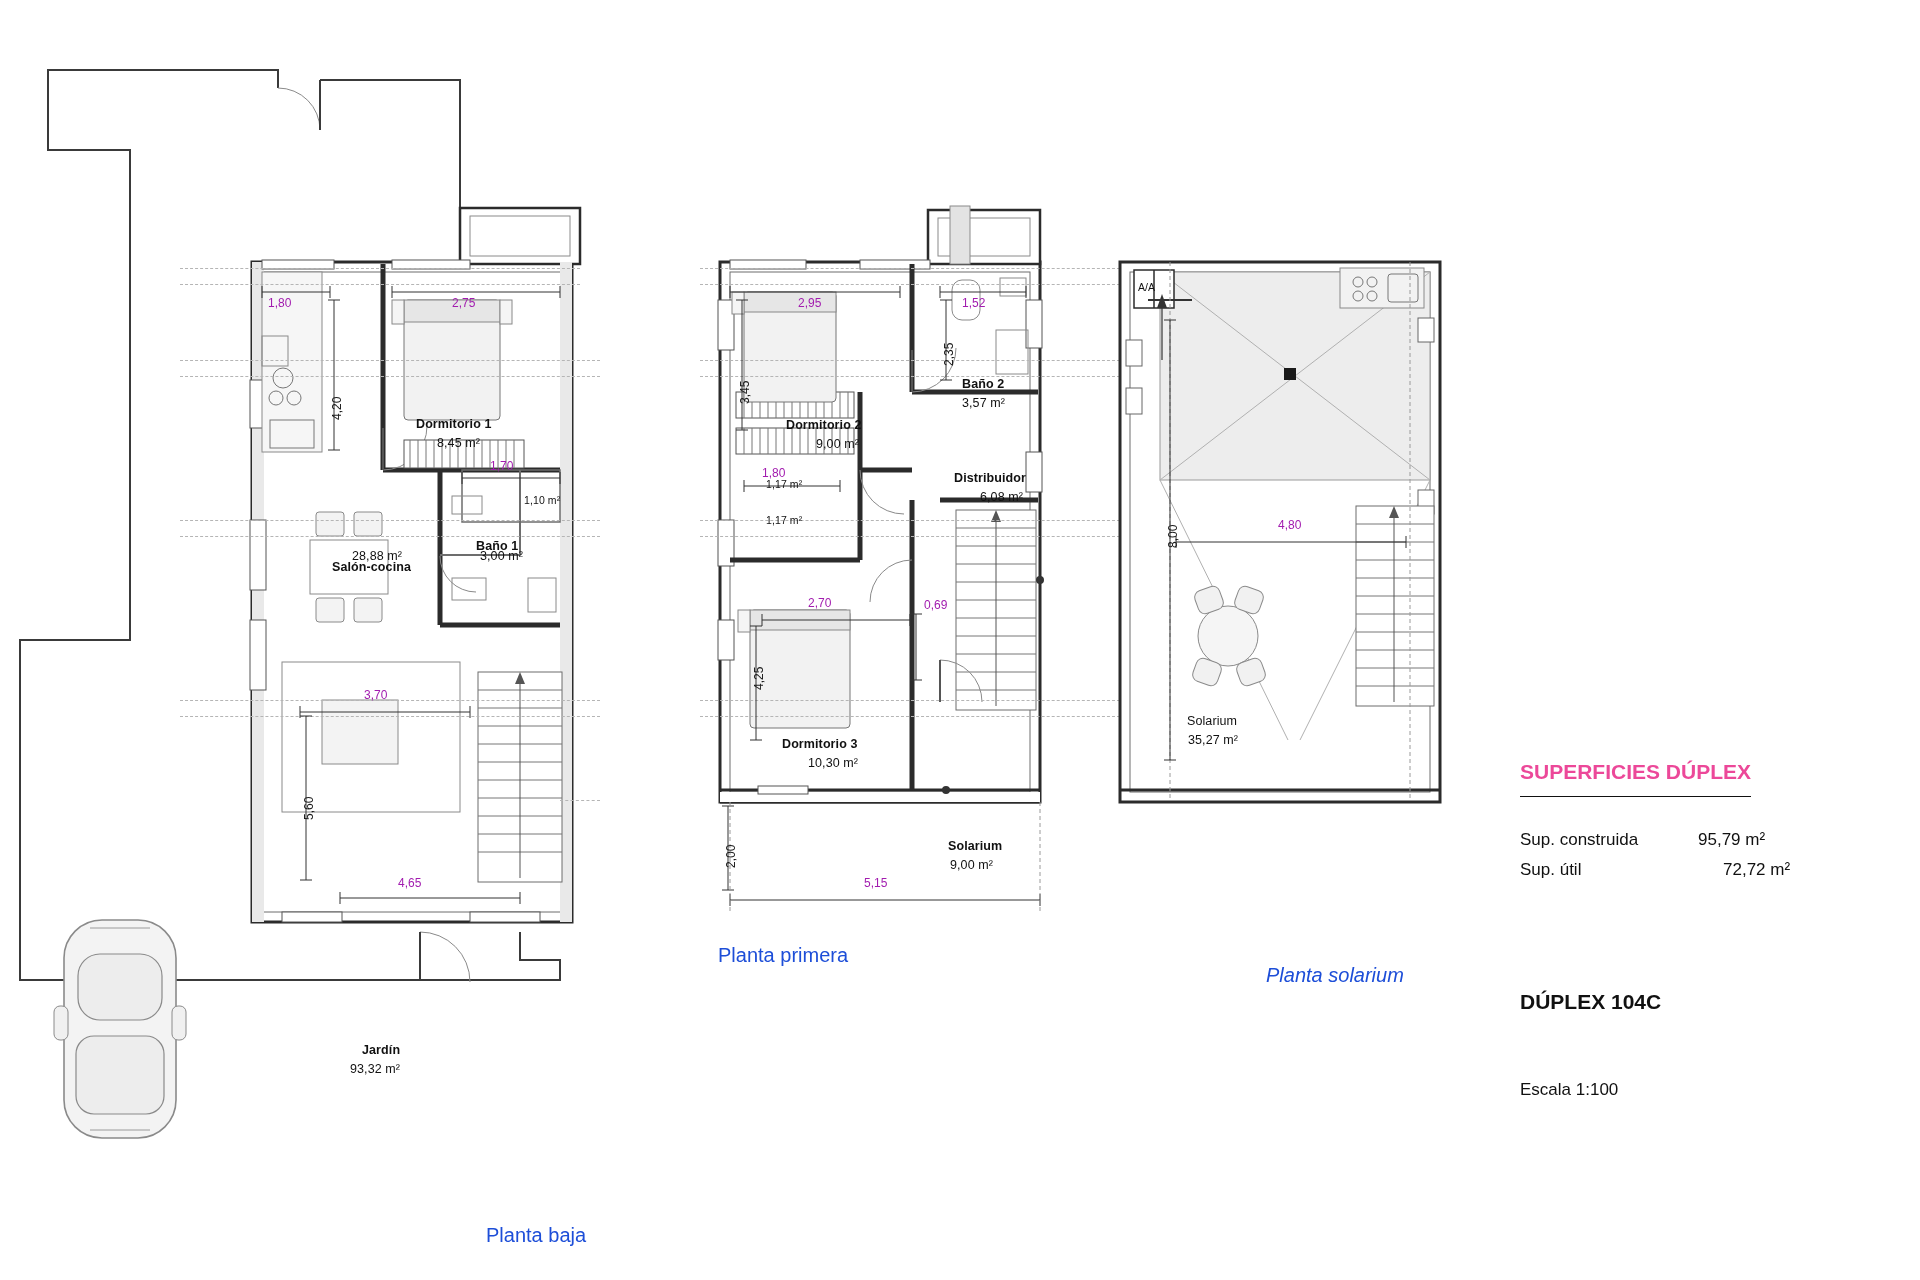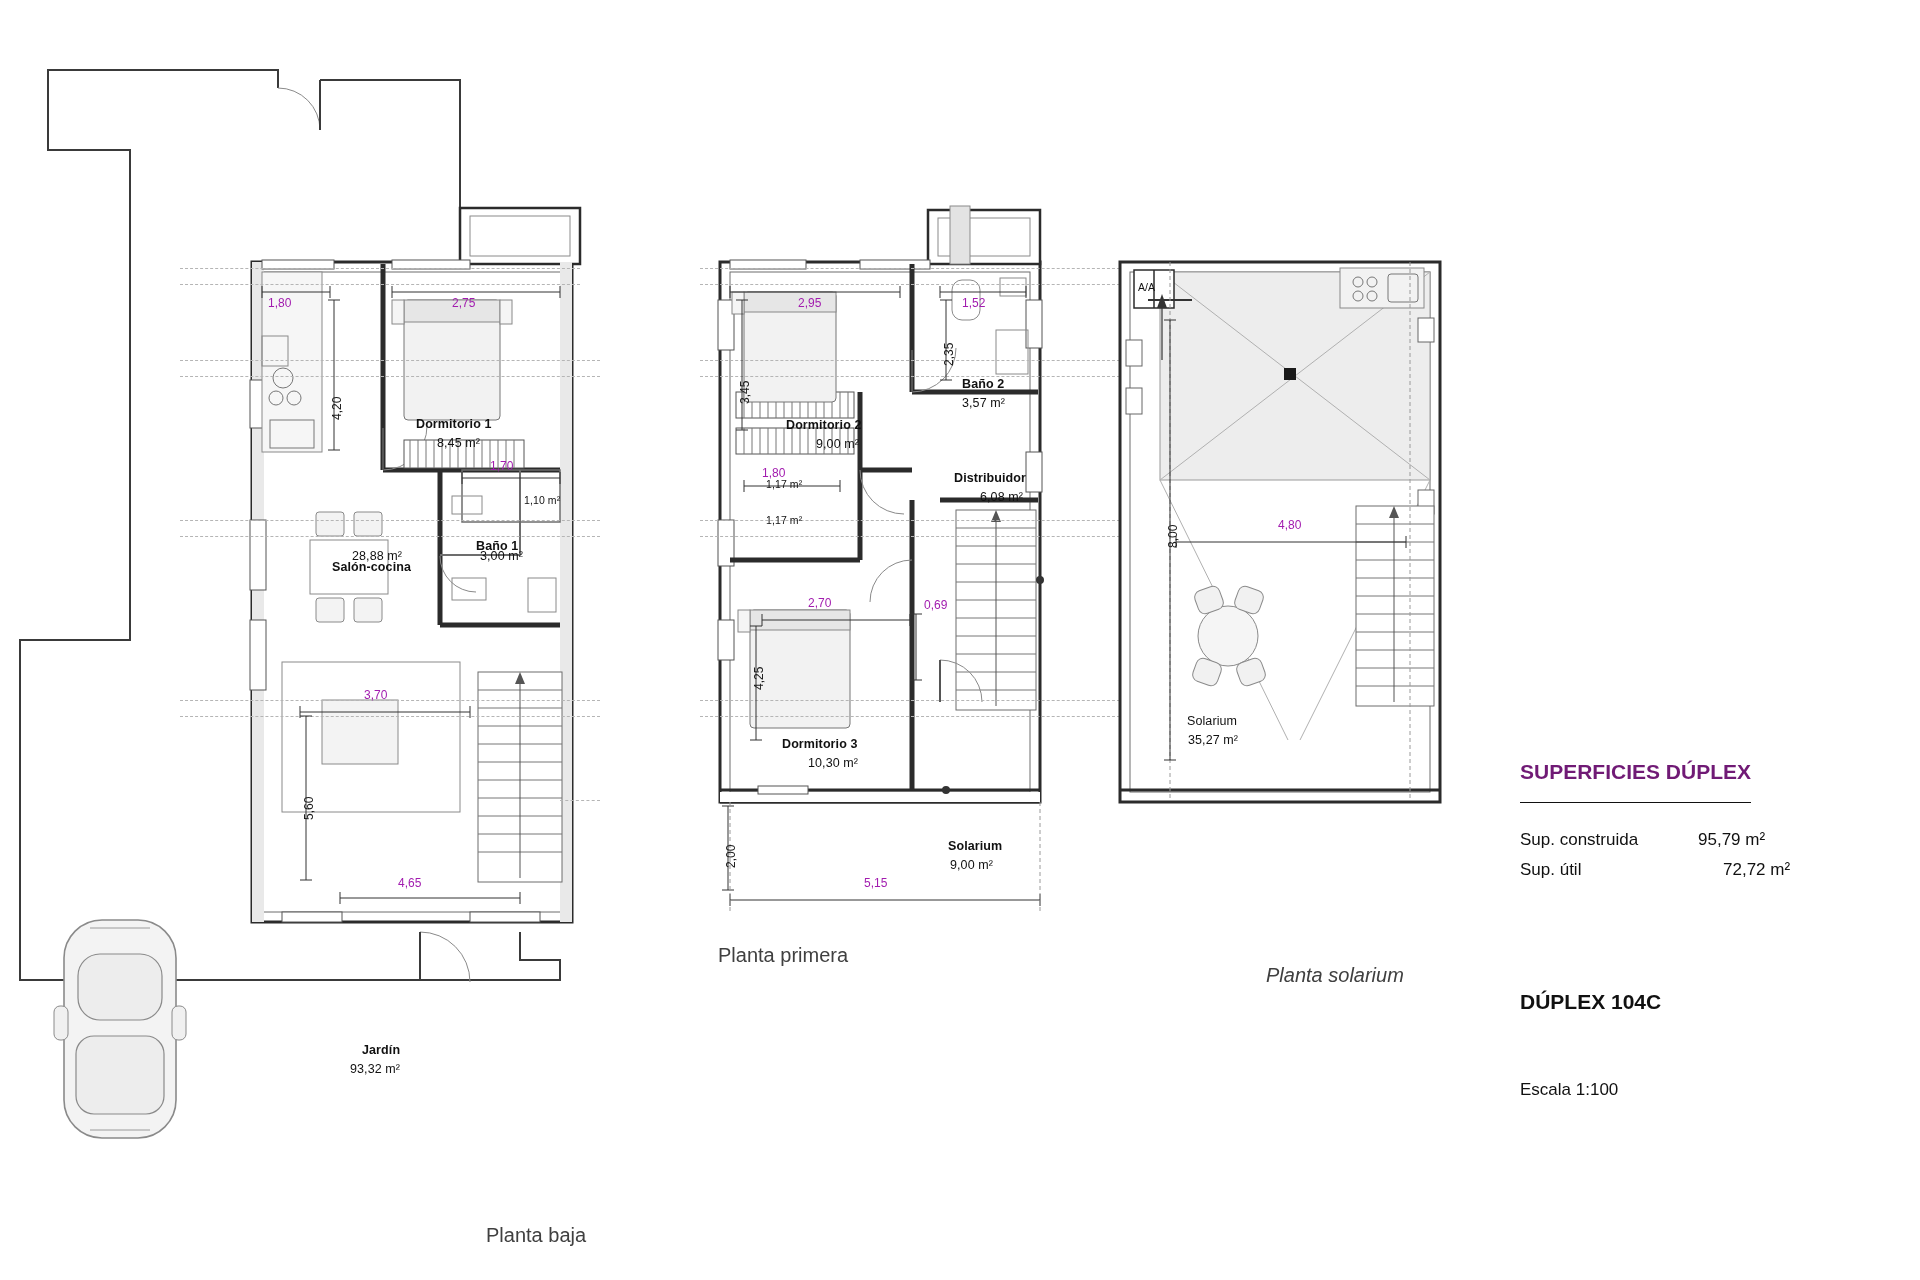--- a/index.html
+++ b/index.html
@@ -48,31 +48,31 @@
     position: absolute;
     font-size: 12px;
     color: #1a1a1a;
     white-space: nowrap;
     transform-origin: left top;
     transform: rotate(-90deg);
   }
   .plan-title {
     position: absolute;
     font-size: 20px;
-    color: #404040;
+    color: #1d4ed8;
     white-space: nowrap;
   }
   .legend-title {
     position: absolute;
     font-size: 21px;
     font-weight: bold;
-    color: #701a75;
+    color: #ec4899;
     white-space: nowrap;
     border-bottom: 1.5px solid #111;
-    padding-bottom: 18px;
+    padding-bottom: 12px;
   }
   .legend-row {
     position: absolute;
     font-size: 17px;
     color: #111;
     white-space: nowrap;
   }
   .legend-big {
     position: absolute;
     font-size: 21px;

